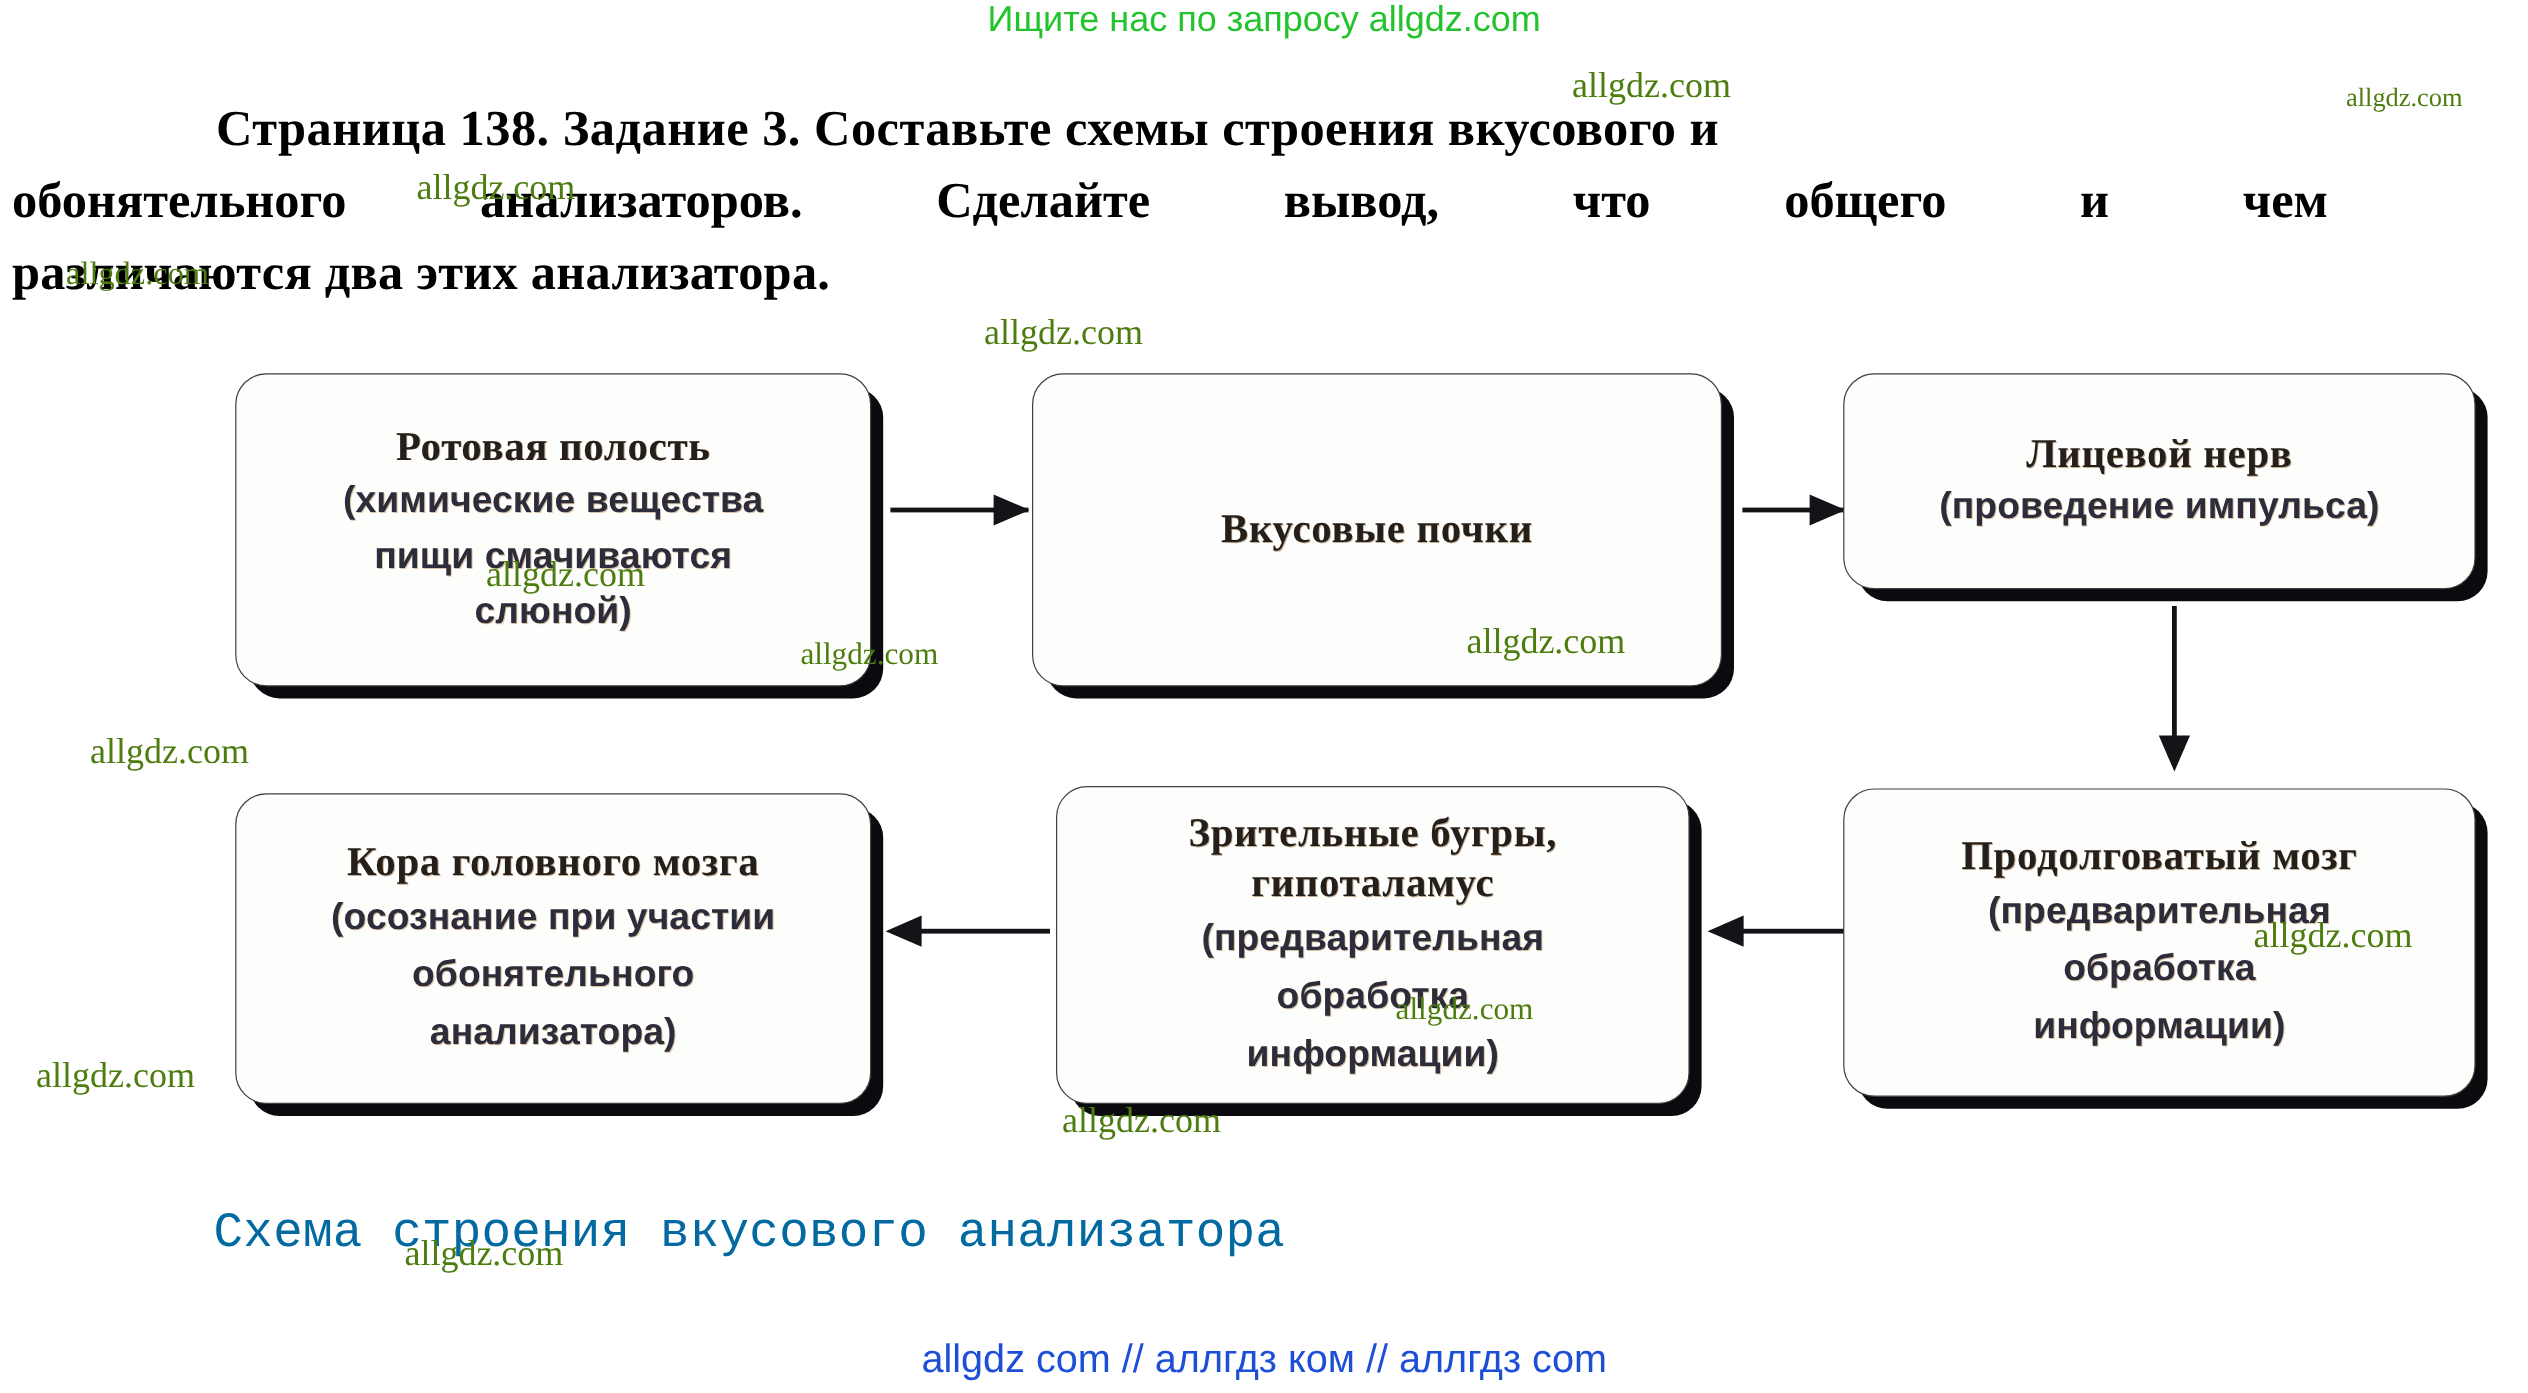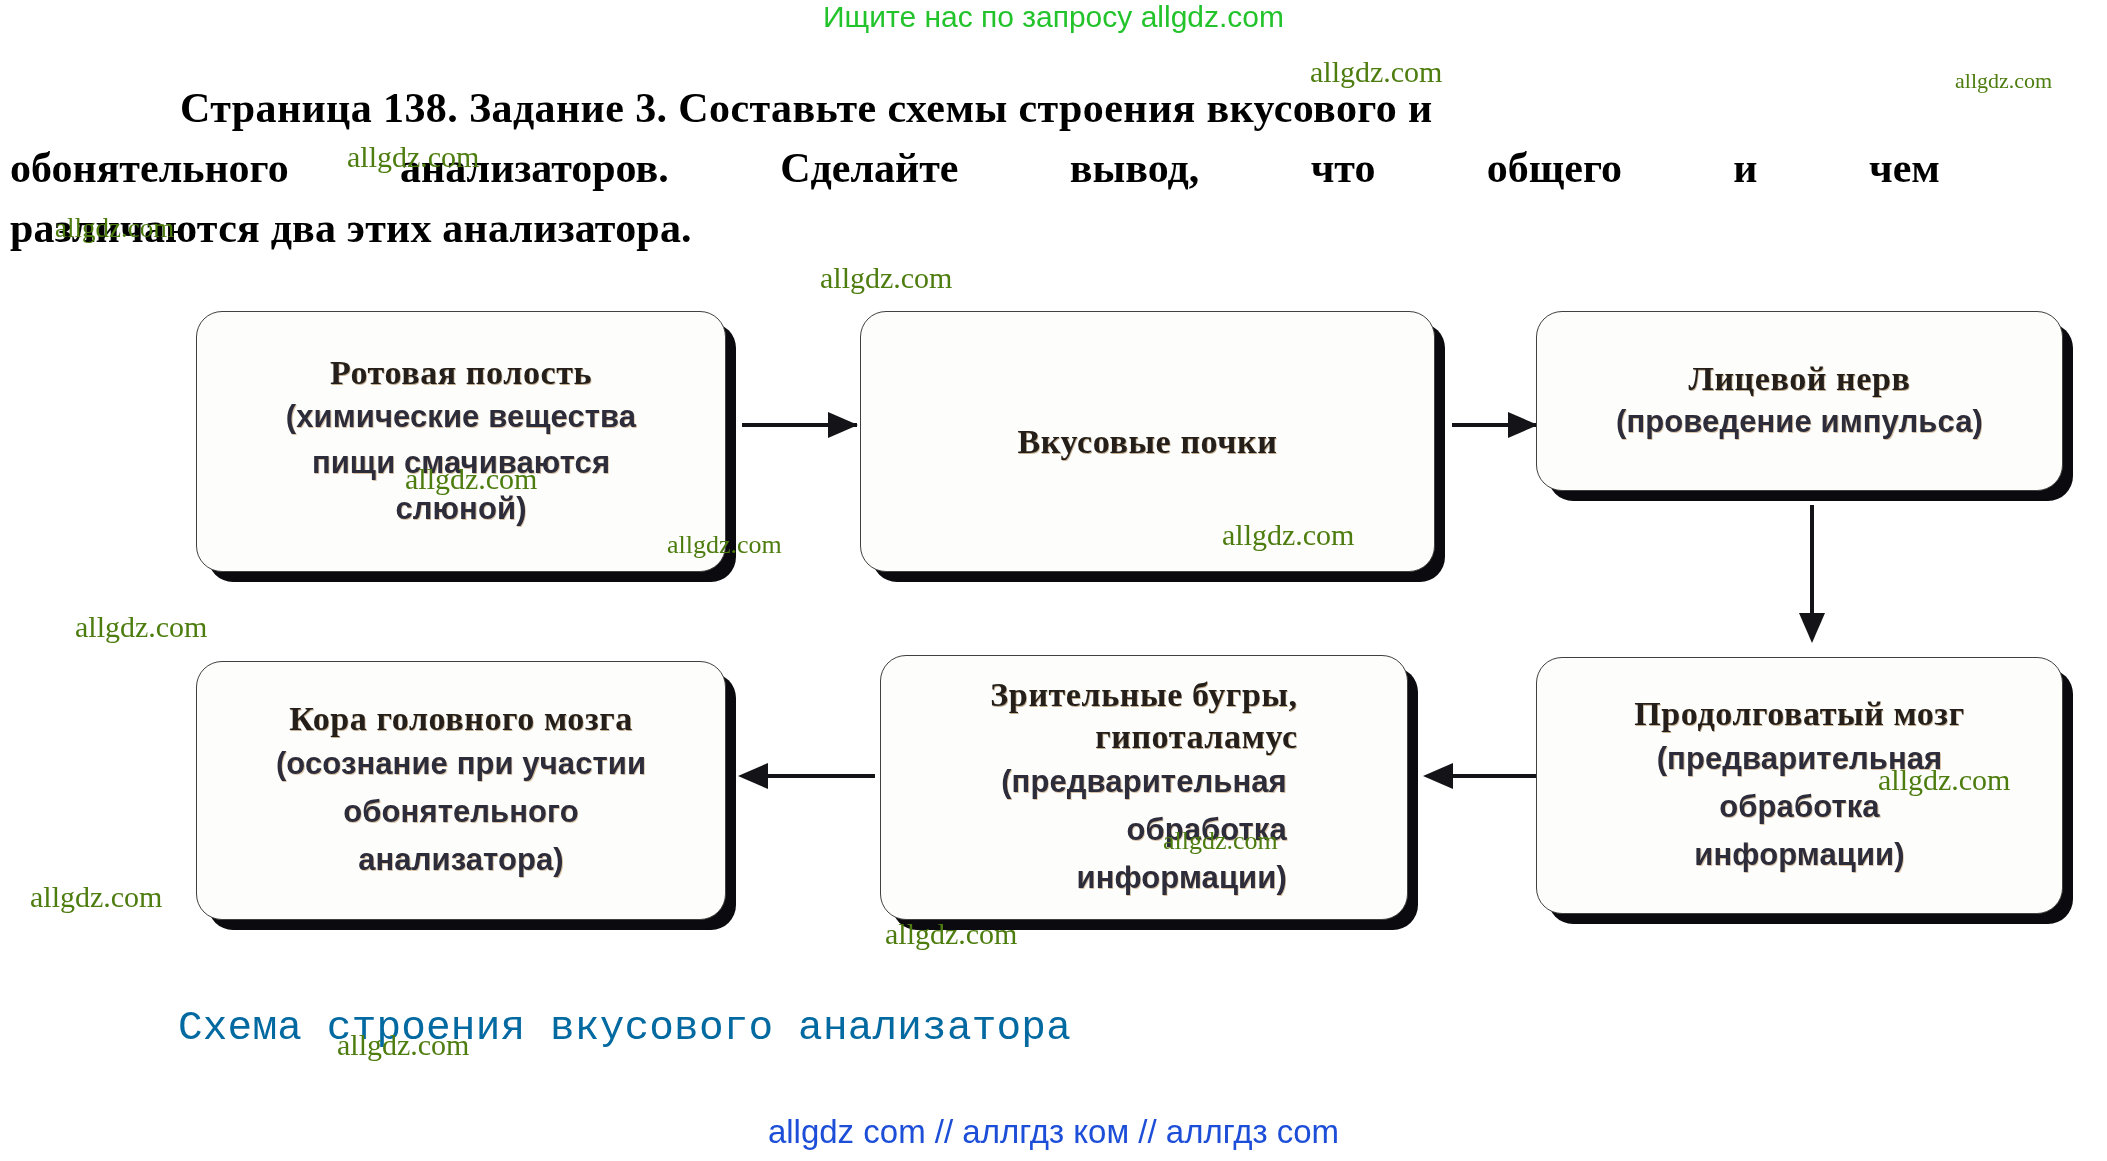--- a/index.html
+++ b/index.html
@@ -100,21 +100,21 @@
     letter-spacing: 0.1px;
     text-shadow: 0.8px 0.8px 0 rgba(170,120,60,0.45);
     white-space: pre-line;
   }
 
   
   #node-oral      { left: 196px;  top: 311px; width: 530px;  height: 261px; }
   #node-buds      { left: 860px;  top: 311px; width: 575px;  height: 261px; }
   #node-facial    { left: 1536px; top: 311px; width: 527px;  height: 180px; }
   #node-medulla   { left: 1536px; top: 657px; width: 527px;  height: 257px; }
-  #node-thalamus  { left: 880px;  top: 655px; width: 528px;  height: 265px; text-align: right; }
+  #node-thalamus  { left: 880px;  top: 655px; width: 528px;  height: 265px; }
   #node-cortex    { left: 196px;  top: 661px; width: 530px;  height: 259px; }
 
   #node-oral     .sub { line-height: 46px; }
   #node-facial   .sub { line-height: 44px; }
 
   
   .conn {
     position: absolute;
     background: #141418;
   }

